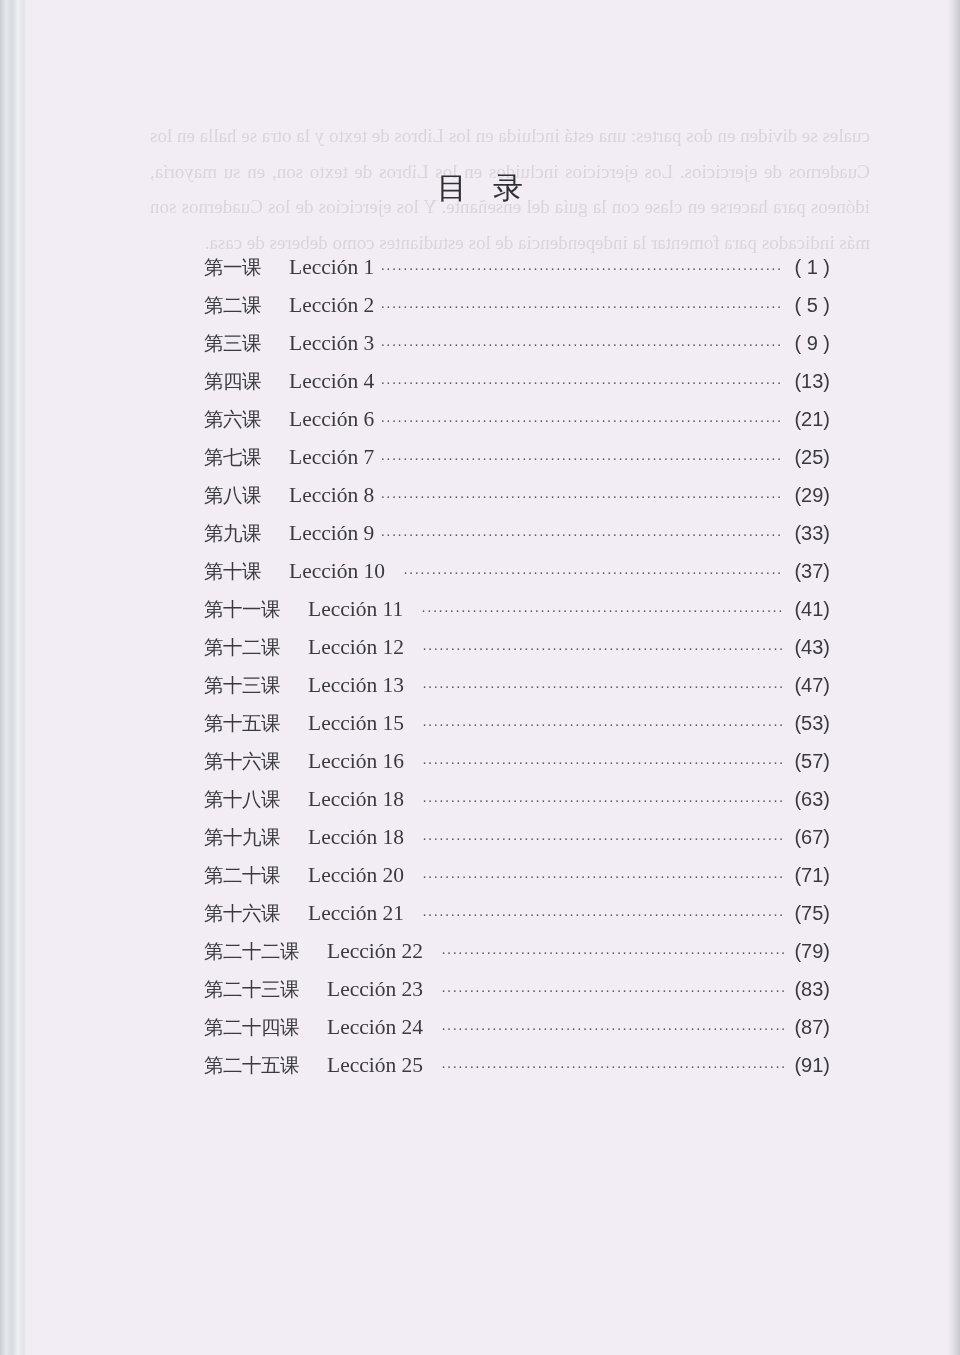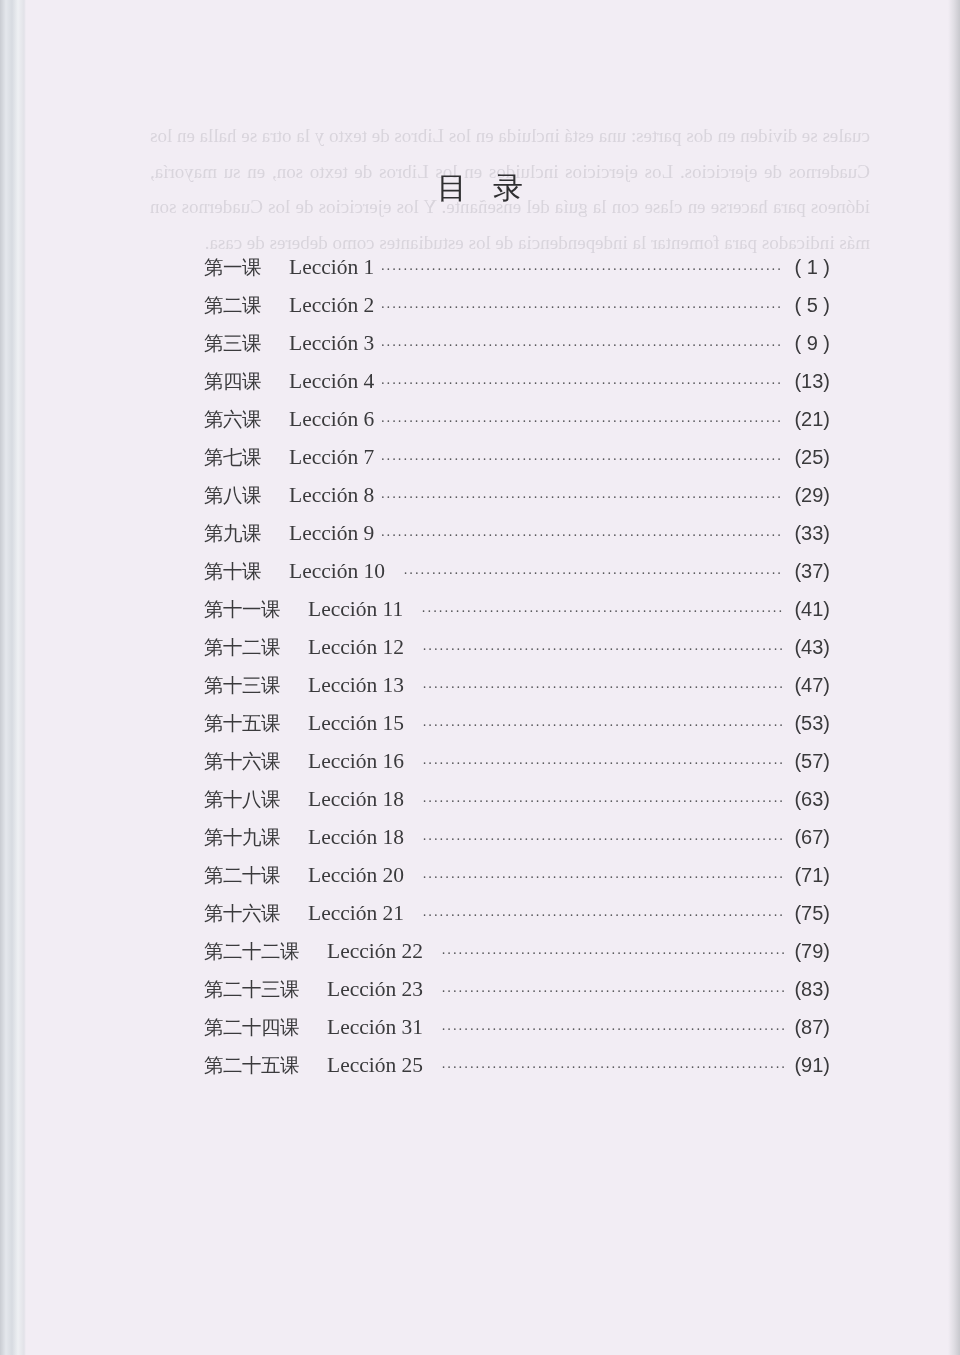--- a/index.html
+++ b/index.html
@@ -188,21 +188,21 @@
       <span class="page">(79)</span>
     </div>
     <div class="row gap">
       <span class="cn">第二十三课</span>
       <span class="es">Lección 23</span>
       <span class="dots"></span>
       <span class="page">(83)</span>
     </div>
     <div class="row gap">
       <span class="cn">第二十四课</span>
-      <span class="es">Lección 31</span>
+      <span class="es">Lección 24</span>
       <span class="dots"></span>
       <span class="page">(87)</span>
     </div>
     <div class="row gap">
       <span class="cn">第二十五课</span>
       <span class="es">Lección 25</span>
       <span class="dots"></span>
       <span class="page">(91)</span>
     </div>
   </div>

